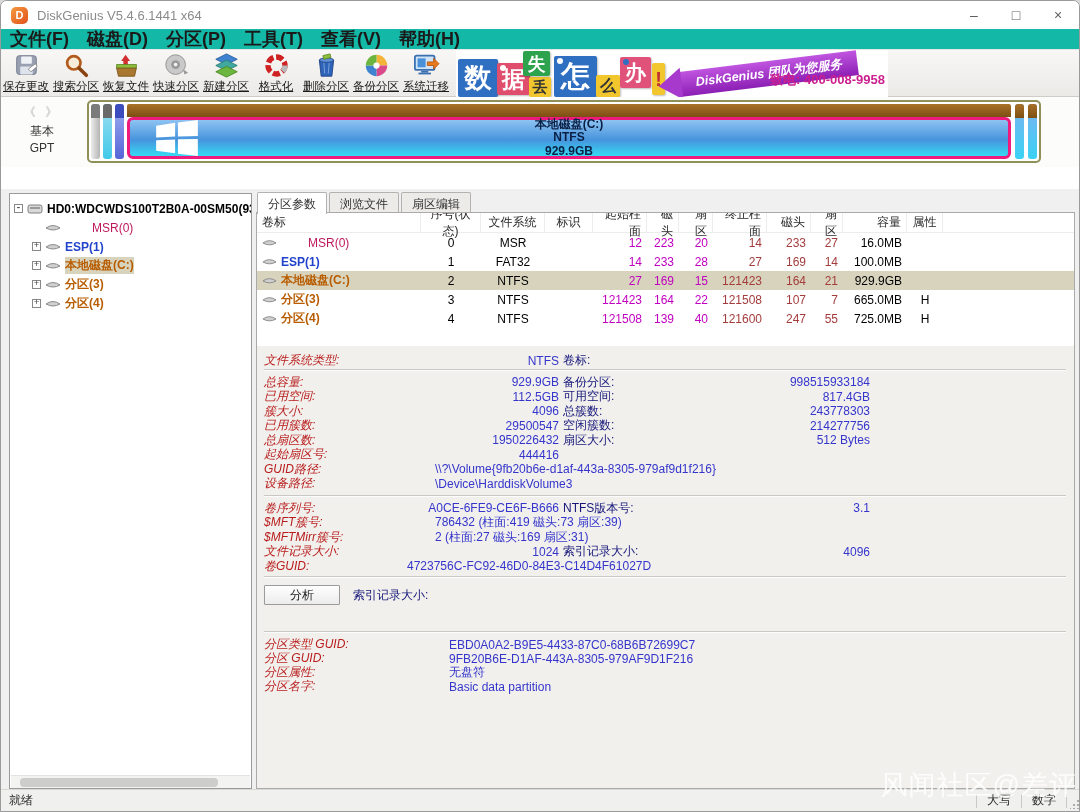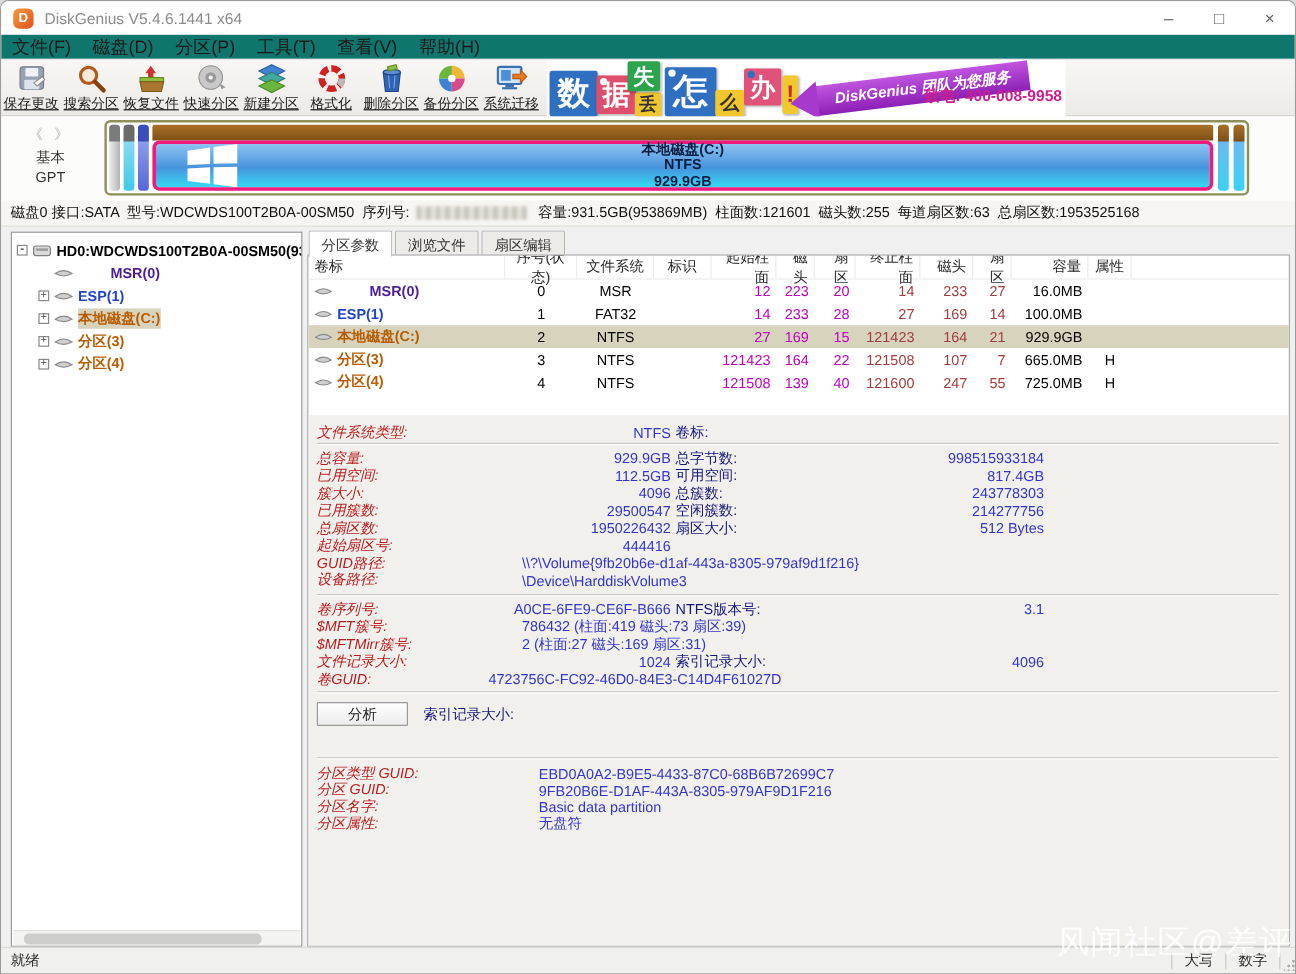--- a/index.html
+++ b/index.html
@@ -11,21 +11,21 @@
   
   .titlebar { height:28px; display:flex; align-items:center; background:#fff; }
   .app-icon { width:17px; height:17px; margin-left:10px; border-radius:5px; flex:none;
               background:linear-gradient(135deg,#f59a3e,#e1511d); color:#fff; font-size:11px; font-weight:bold;
               display:flex; align-items:center; justify-content:center; }
   .title-text { margin-left:9px; font-size:13px; color:#8b8b8b; }
   .win-controls { margin-left:auto; display:flex; }
   .win-btn { width:42px; height:28px; display:flex; align-items:center; justify-content:center; color:#5f5f5f; font-size:14px; }
 
   
-  .menubar { height:20px; display:flex; align-items:center; background:#0f766e; font-size:15px; color:#1a1a1a; }
+  .menubar { height:20px; display:flex; align-items:center; background:#14b8a6; font-size:18px; color:#1a1a1a;font-weight:bold; }
   .menu-item { padding:0 9px; cursor:default; }
 
   
   .toolbar { position:relative; height:48px; background:linear-gradient(#f8f7f5,#ebeae7);
              border-top:1px solid #e6e6e6; border-bottom:1px solid #cfcdc9; display:flex; }
   .tbtn { width:50px; display:flex; flex-direction:column; align-items:center; justify-content:center;
           font-size:11.5px; color:#1a1a1a; padding-top:1px;text-decoration:underline; }
   .tbtn svg { width:27px; height:25px; }
   .tbtn .lbl { margin-top:1px; white-space:nowrap; }
 
@@ -81,21 +81,21 @@
   .tree-panel { position:absolute; left:8px; top:4px; width:243px; height:596px; background:#fff;
                 border:1px solid #9a9a9a; overflow:hidden; }
   .tree { font-size:12px; color:#222; padding-top:5px; }
   .titem { height:19px; display:flex; align-items:center; white-space:nowrap; overflow:hidden; cursor:default; }
   .texp { width:9px; height:9px; border:1px solid #888; background:#fff; font-size:9px; line-height:7px;
           text-align:center; margin-right:4px; flex:none; color:#444; font-family:"Liberation Mono",monospace; }
   .tspace { width:13px; flex:none; }
   .ticon { flex:none; margin-right:4px; display:flex; }
   .t-root { font-weight:bold; color:#000; padding-left:4px; }
   .t-child { padding-left:22px; }
-  .lab-dark { color:#4c1d95; font-weight:bold;padding-left:27px; }
+  .lab-dark { color:#be185d; font-weight:normal;padding-left:27px; }
   .lab-blue { color:#2244cc; font-weight:bold; }
   .lab-orange { color:#b85c00; font-weight:bold; }
   .sel-bg { background:#d8d3bd; }
   .hscroll { position:absolute; left:1px; right:1px; bottom:0; height:13px; background:#f3f3f1; border-top:1px solid #e3e3e1; }
   .hthumb { position:absolute; left:9px; top:2px; width:198px; height:9px; background:#cdcdcb; border-radius:4px; }
 
   .right-panel { position:absolute; left:255px; top:0; width:819px; height:602px; }
   .tabs { position:absolute; top:3px; left:1px; height:21px; display:flex; font-size:12px; }
   .tab { padding:3px 10px 0 10px; border:1px solid #b2b2b2; border-bottom:none; background:#ececi
          ea; background:#ecebe8; color:#333; margin-right:2px; border-radius:2px 2px 0 0; }
@@ -339,21 +339,20 @@
       </div>
       <div class="thin t-blue">
           <div class="ttop"></div>
         </div>
       <div class="thin t-blue">
           <div class="ttop"></div>
         </div>
     </div>
   </div>
 
-  <div class="disk-info"><span>磁盘0 接口:SATA  型号:WDCWDS100T2B0A-00SM50  序列号:</span><span class="blurbox"></span><span> 容量:931.5GB(953869MB)  柱面数:121601  磁头数:255  每道扇区数:63  总扇区数:1953525168</span></div>
 
   <div class="main">
 
     <div class="tree-panel">
       <div class="tree">
         <div class="titem t-root">
           <span class="texp">-</span>
           <span class="ticon">
             <svg width="16" height="12" viewBox="0 0 16 12">
                 <rect x="1" y="2" width="14" height="8" rx="2" fill="#d9d9d9" stroke="#808080"></rect>
@@ -553,21 +552,21 @@
           <div class="drow">
               <span class="dl">文件系统类型:</span>
               <span class="dv1">NTFS</span>
               <span class="dl2">卷标:</span>
               <span class="dv2"></span>
             </div>
           <div class="dsep"></div>
           <div class="drow">
               <span class="dl">总容量:</span>
               <span class="dv1">929.9GB</span>
-              <span class="dl2">总字节数:</span>
+              <span class="dl2">备份分区:</span>
               <span class="dv2">998515933184</span>
             </div>
           <div class="drow">
               <span class="dl">已用空间:</span>
               <span class="dv1">112.5GB</span>
               <span class="dl2">可用空间:</span>
               <span class="dv2">817.4GB</span>
             </div>
           <div class="drow">
               <span class="dl">簇大小:</span>
@@ -639,26 +638,26 @@
 
           <div class="grow">
               <span class="dl">分区类型 GUID:</span>
               <span class="dvleft">EBD0A0A2-B9E5-4433-87C0-68B6B72699C7</span>
             </div>
           <div class="grow">
               <span class="dl">分区 GUID:</span>
               <span class="dvleft">9FB20B6E-D1AF-443A-8305-979AF9D1F216</span>
             </div>
           <div class="grow">
+              <span class="dl">分区属性:</span>
+              <span class="dvleft">无盘符</span>
+            </div>
+          <div class="grow">
               <span class="dl">分区名字:</span>
               <span class="dvleft">Basic data partition</span>
-            </div>
-          <div class="grow">
-              <span class="dl">分区属性:</span>
-              <span class="dvleft">无盘符</span>
             </div>
         </div>
       </div>
     </div>
   </div>
 
   <div class="statusbar">
     <span class="sb-ready">就绪</span>
     <div class="sb-right">
       <div class="sb-div"></div>

